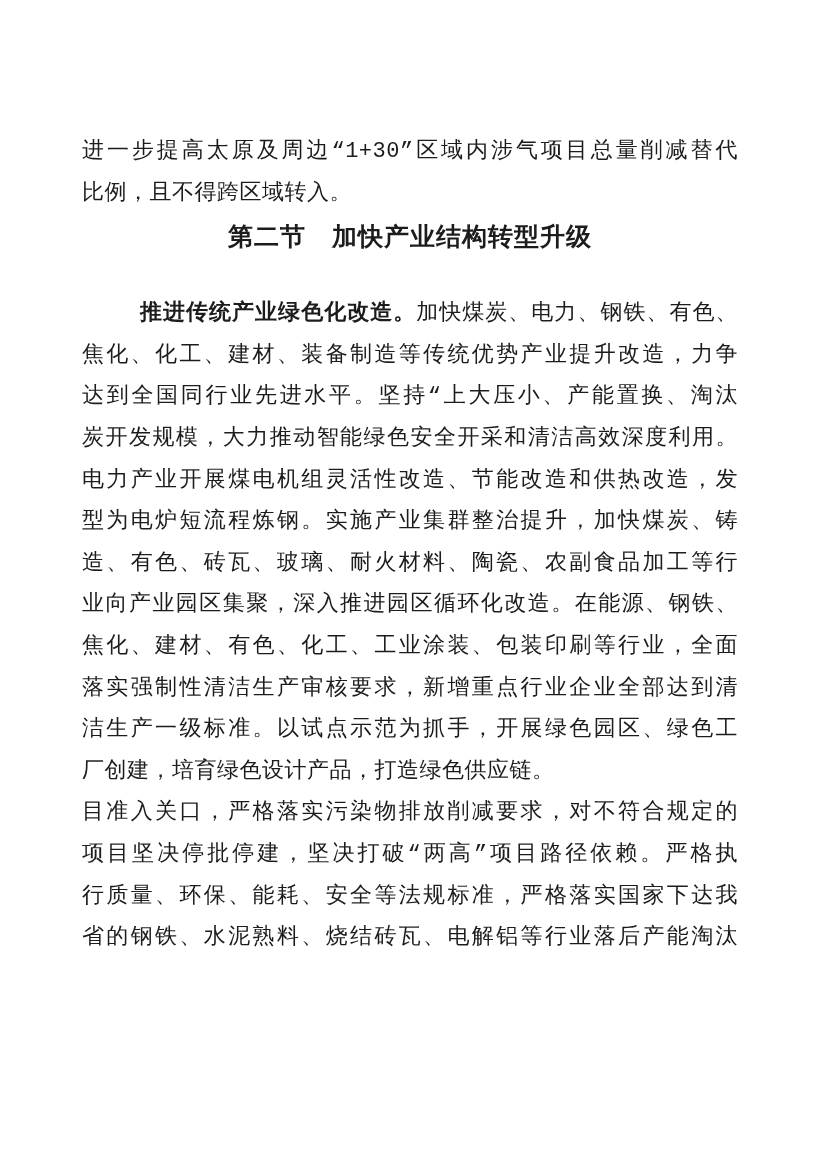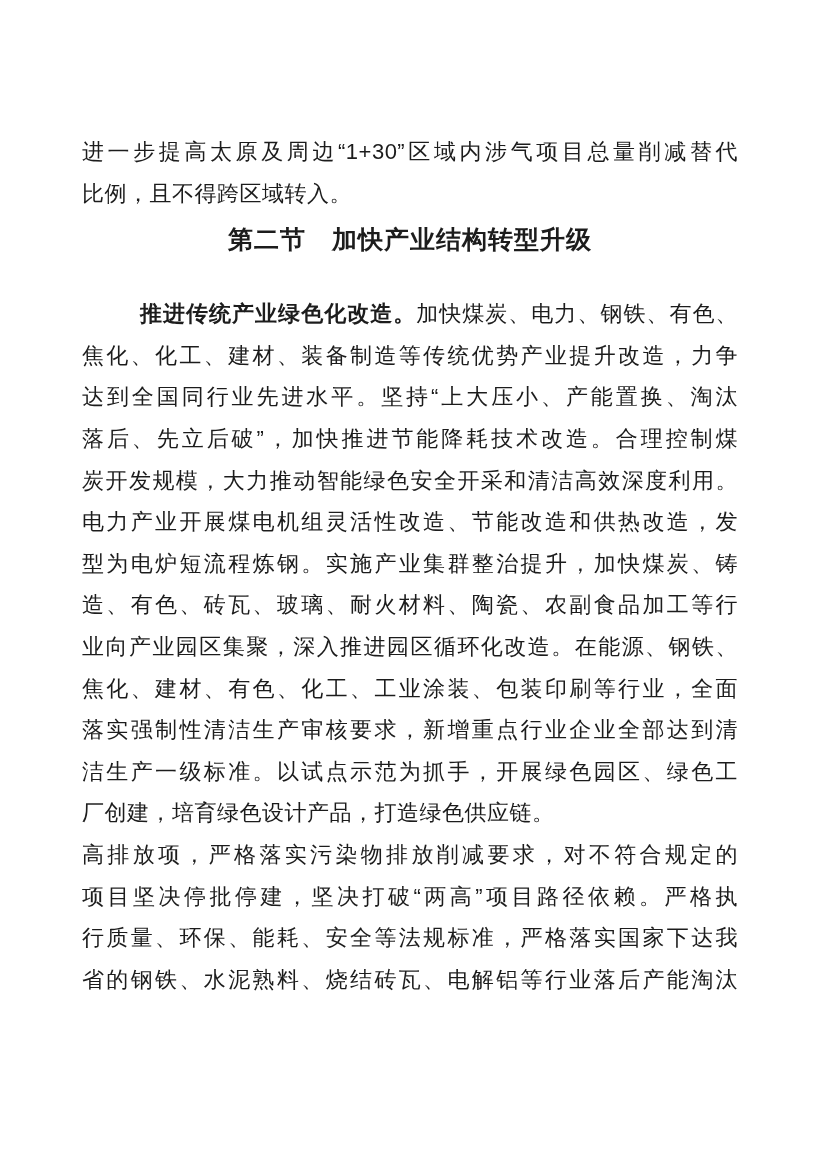--- a/index.html
+++ b/index.html
@@ -6,21 +6,21 @@
     margin: 0;
     padding: 0;
     background: #ffffff;
   }
   .page {
     position: relative;
     width: 826px;
     height: 1024px;
     background: #ffffff;
     overflow: hidden;
-    font-family: Liberation Sans, sans-serif;
+    font-family: Liberation Mono, monospace;
     color: #1c1c1c;
   }
   .content {
     position: absolute;
     left: 82px;
     top: 131px;
     width: 656px;
   }
   .line {
     font-size: 22px;
@@ -66,29 +66,28 @@
 <body>
 
 <div class="page">
   <div class="content">
       <div class="line"><span>进一步提高太原及周边“1+30”区域内涉气项目总量削减替代</span></div>
       <div class="line last"><span>比例，且不得跨区域转入。</span></div>
       <div class="heading">第二节　加快产业结构转型升级</div>
       <div class="line indent"><span class="b">推进传统产业绿色化改造。</span><span>加快煤炭、电力、钢铁、有色、</span></div>
       <div class="line"><span>焦化、化工、建材、装备制造等传统优势产业提升改造，力争</span></div>
       <div class="line"><span>达到全国同行业先进水平。坚持“上大压小、产能置换、淘汰</span></div>
-      <div class="line"><span>落后、先立后破”，加快推进节能降耗技术改造。合理控制煤</span></div>
       <div class="line"><span>炭开发规模，大力推动智能绿色安全开采和清洁高效深度利用。</span></div>
       <div class="line"><span>电力产业开展煤电机组灵活性改造、节能改造和供热改造，发</span></div>
       <div class="line"><span>型为电炉短流程炼钢。实施产业集群整治提升，加快煤炭、铸</span></div>
       <div class="line"><span>造、有色、砖瓦、玻璃、耐火材料、陶瓷、农副食品加工等行</span></div>
       <div class="line"><span>业向产业园区集聚，深入推进园区循环化改造。在能源、钢铁、</span></div>
       <div class="line"><span>焦化、建材、有色、化工、工业涂装、包装印刷等行业，全面</span></div>
       <div class="line"><span>落实强制性清洁生产审核要求，新增重点行业企业全部达到清</span></div>
       <div class="line"><span>洁生产一级标准。以试点示范为抓手，开展绿色园区、绿色工</span></div>
       <div class="line last"><span>厂创建，培育绿色设计产品，打造绿色供应链。</span></div>
-      <div class="line"><span>高排放项，严格落实污染物排放削减要求，对不符合规定的</span></div>
+      <div class="line"><span>目准入关口，严格落实污染物排放削减要求，对不符合规定的</span></div>
       <div class="line"><span>项目坚决停批停建，坚决打破“两高”项目路径依赖。严格执</span></div>
       <div class="line"><span>行质量、环保、能耗、安全等法规标准，严格落实国家下达我</span></div>
       <div class="line"><span>省的钢铁、水泥熟料、烧结砖瓦、电解铝等行业落后产能淘汰</span></div>
     </div>
   <div class="footer">14</div>
 </div>
 
 </body></html>

